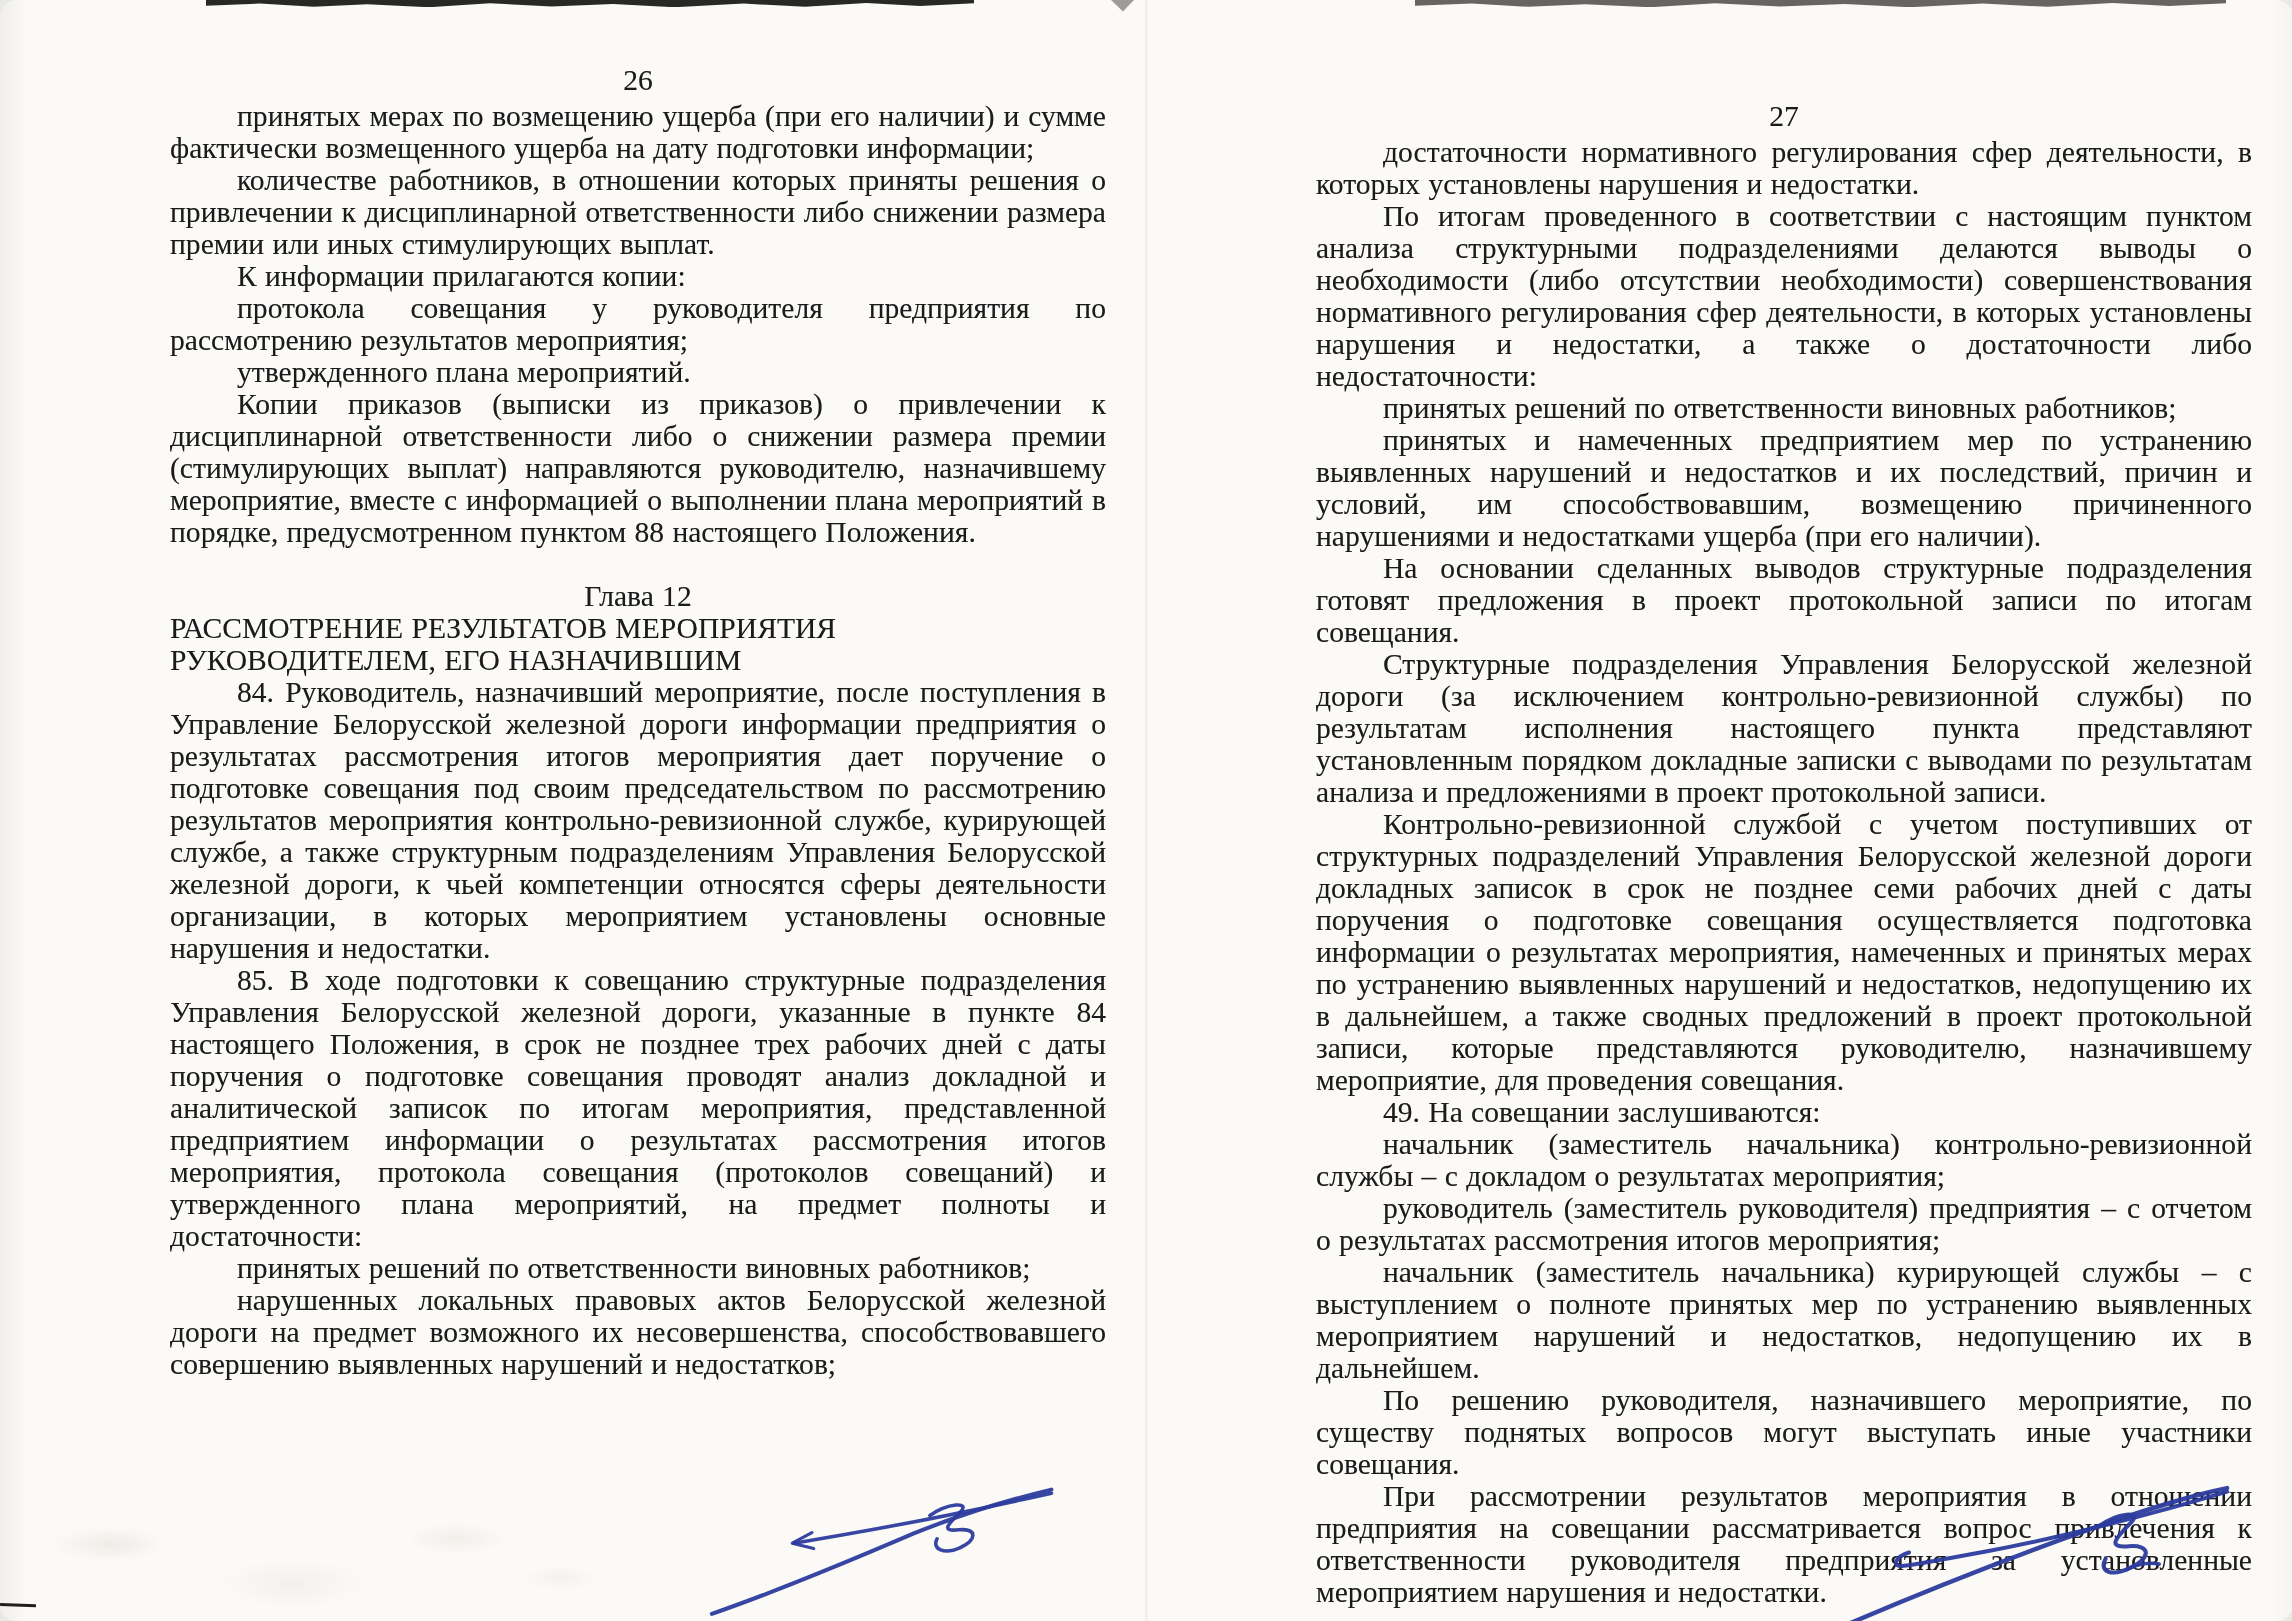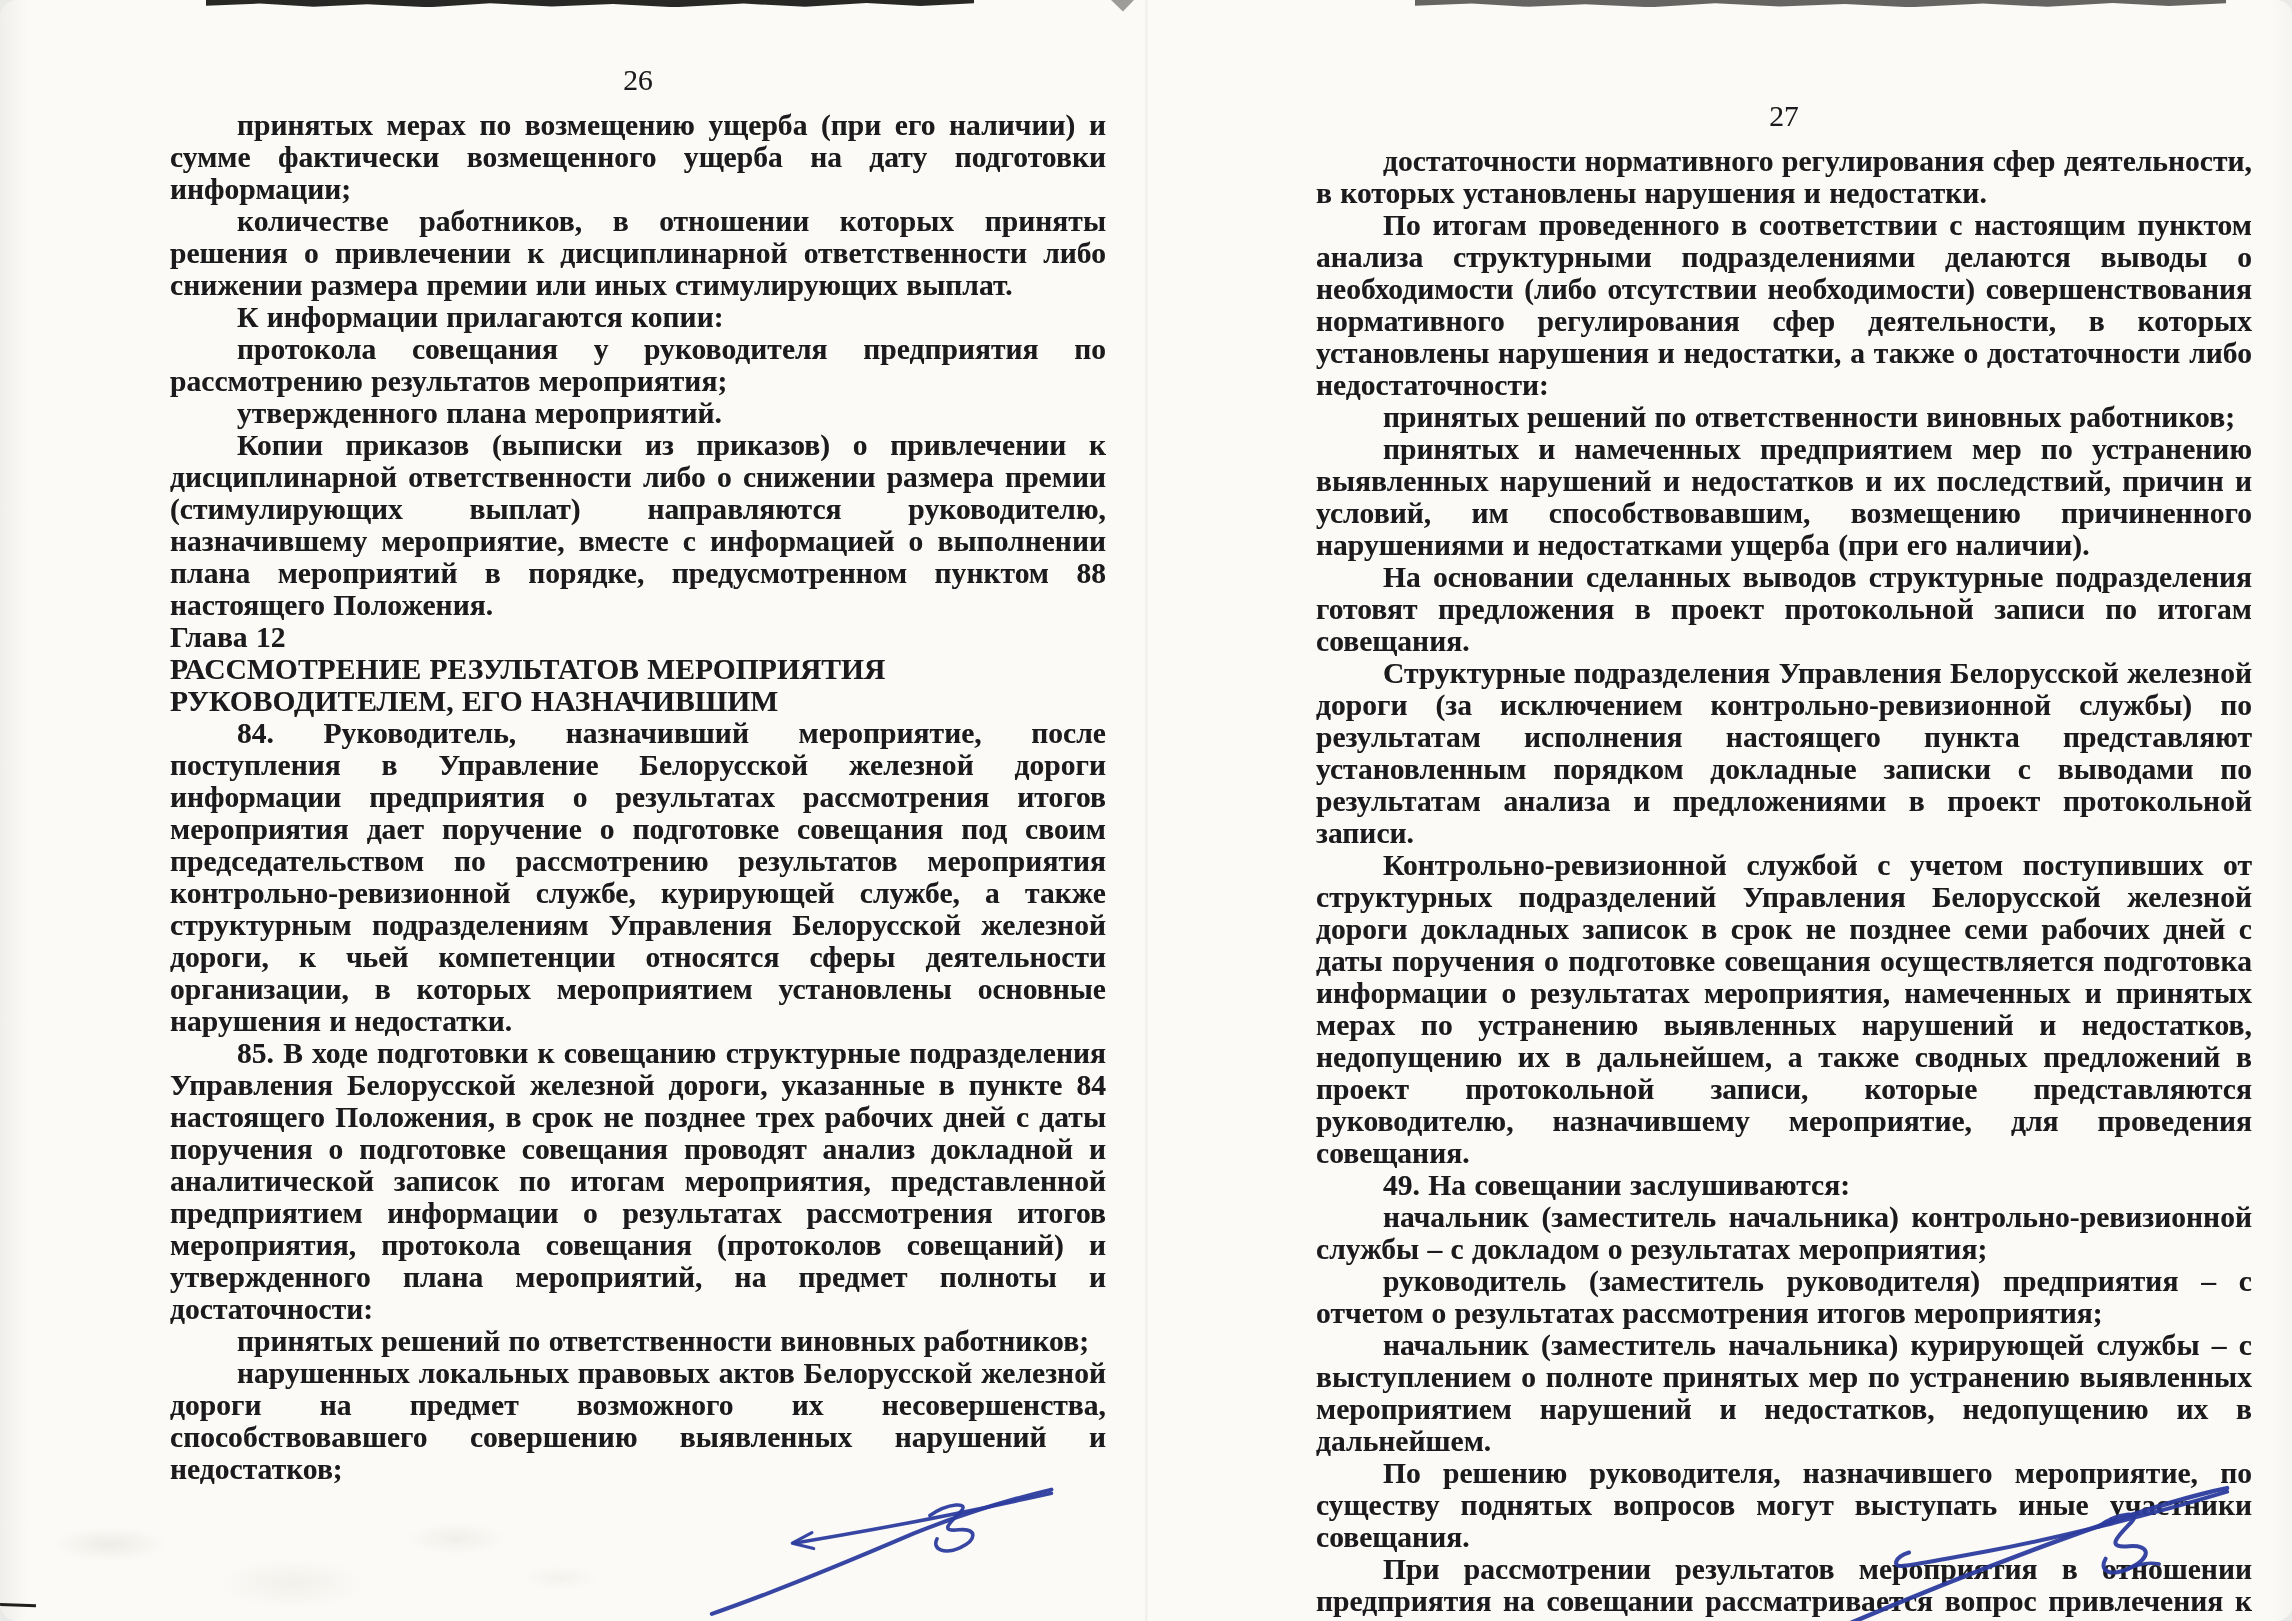--- a/index.html
+++ b/index.html
@@ -34,33 +34,33 @@
   }
 
   .pagenum {
     position: absolute; top: 64px; left: 170px; width: 936px;
     text-align: center;
     font-size: 29.6px; line-height: 32px;
     text-shadow: 0 0 0.5px rgba(25,25,25,0.35);
   }
 
   .textcol {
-    position: absolute; top: 109px; left: 170px; width: 936px; font-weight: bold;
+    position: absolute; top: 100px; left: 170px; width: 936px;
   }
 
   .para {
     margin: 0;
     font-size: 29.6px;
     line-height: 32px;
     text-align: justify;
     text-indent: 67px;
     text-shadow: 0 0 0.5px rgba(25,25,25,0.35);
     word-spacing: 0.9px;
   }
-  .para.chapter { text-indent: 0; }
+  .para.chapter { text-align: center; text-indent: 0; margin-top: 32px; }
   .para.heading { text-indent: 0; white-space: pre-line; }
 
   
   .sig { position: absolute; }
   .sig path {
     fill: none;
     stroke: var(--sig, #2c3c9e);
     stroke-linecap: round;
     stroke-linejoin: round;
     opacity: 0.95;

